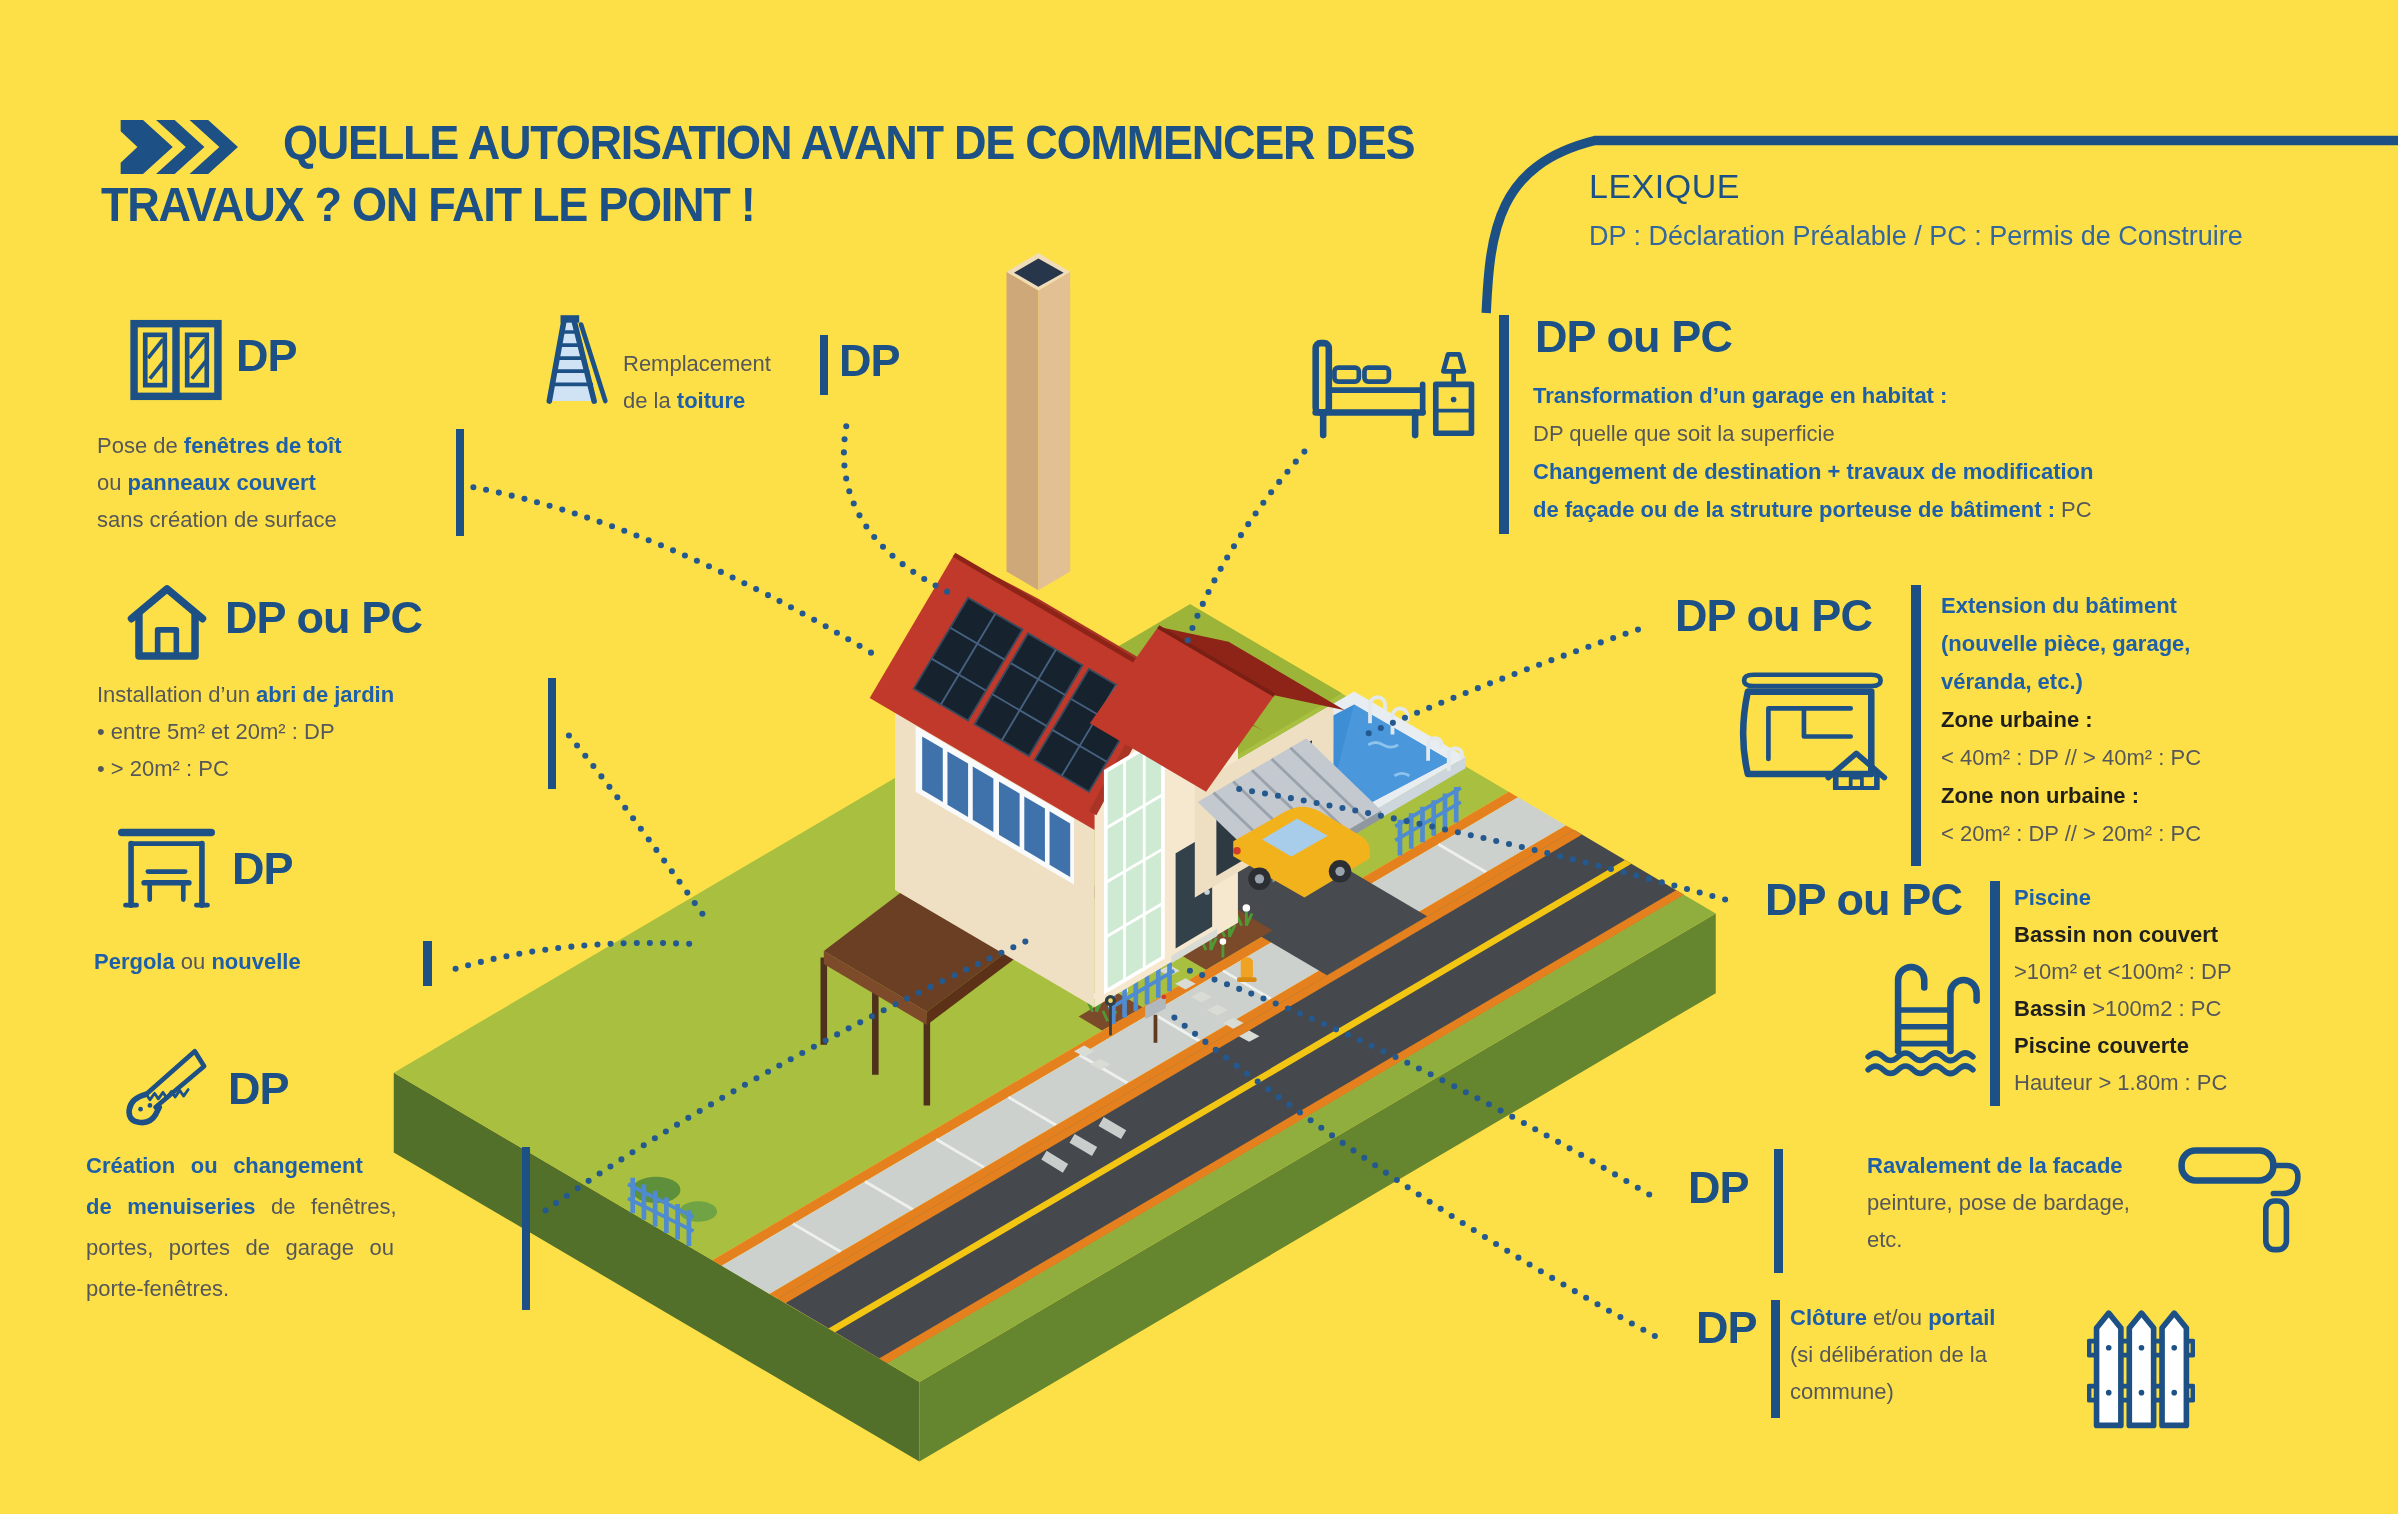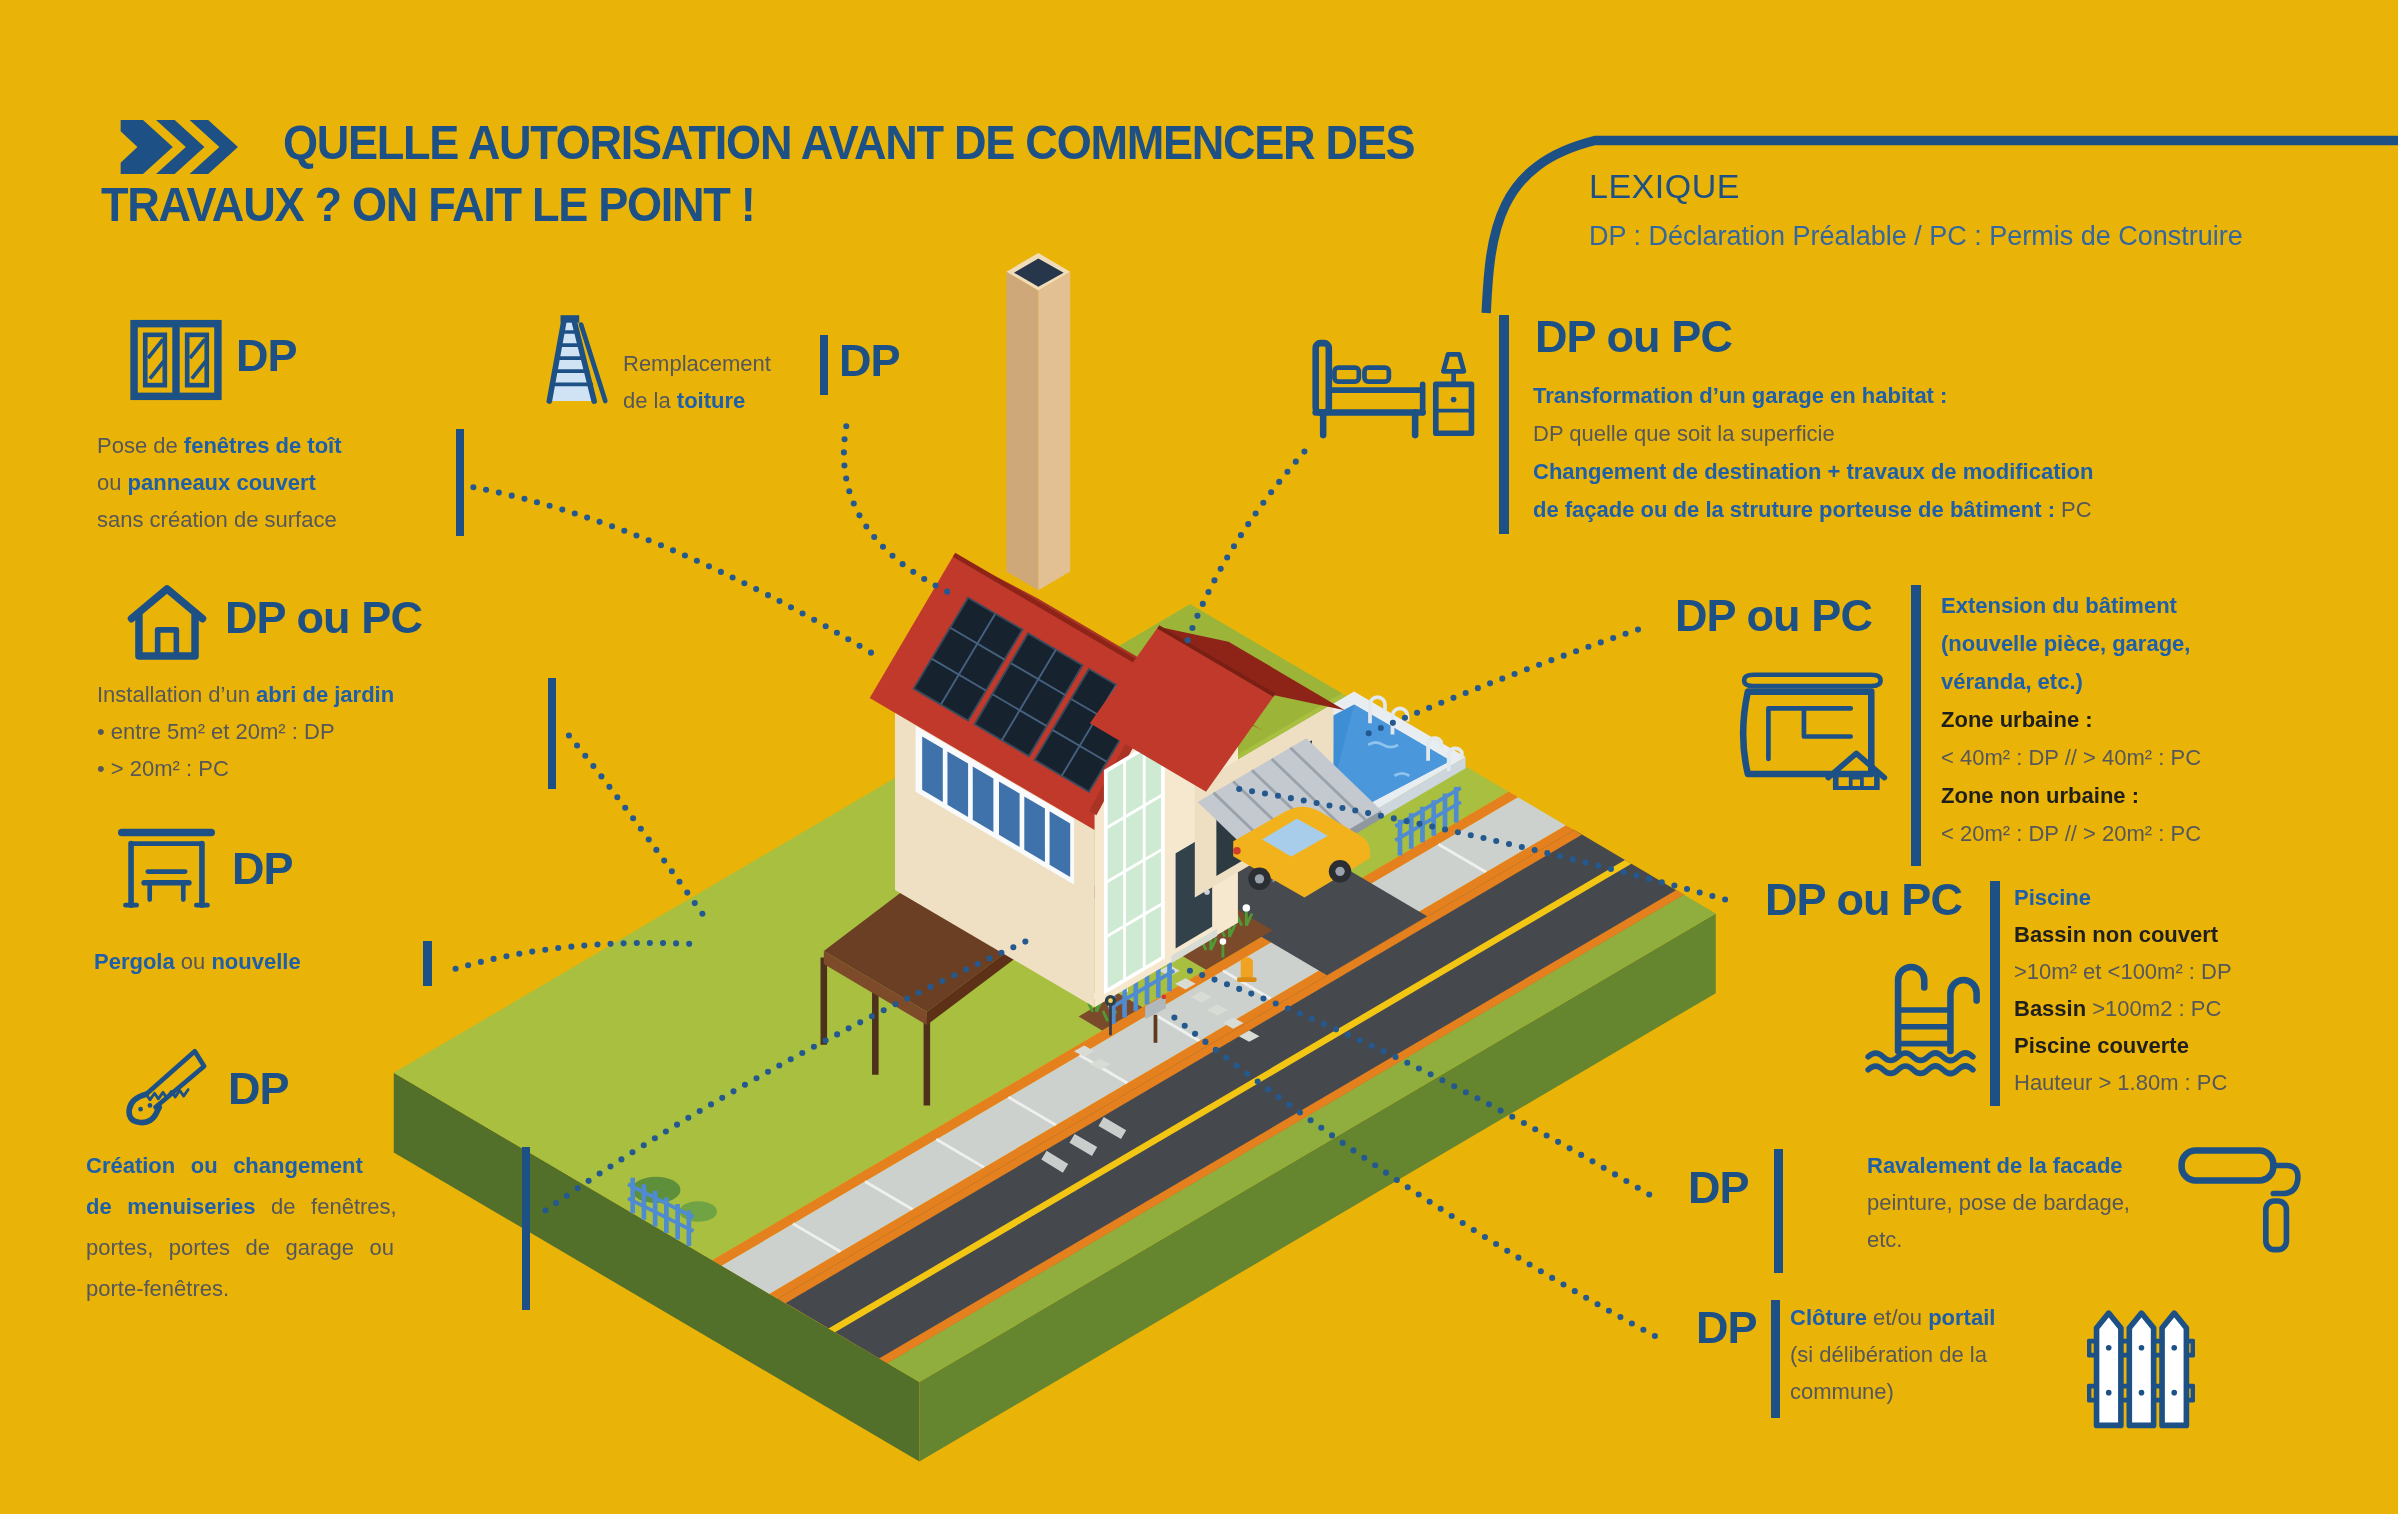--- a/index.html
+++ b/index.html
@@ -1,16 +1,16 @@
 <!DOCTYPE html>
 <html style="font-size:15px"><head>
 <meta charset="utf-8">
 <style>
   html,body{margin:0;padding:0;background:#fff;}
-  #canvas{position:relative;width:2399px;height:1515px;background:#eab308;
+  #canvas{position:relative;width:2399px;height:1515px;background:#fde047;
           font-family:"Liberation Sans",sans-serif;overflow:hidden;}
   .abs{position:absolute;}
   .title{color:#1d5186;font-weight:bold;font-size:49px;letter-spacing:-1.4px;
          transform:scaleX(.92);transform-origin:0 0;white-space:nowrap;}
   .permit{position:absolute;color:#1d5186;font-weight:bold;font-size:45px;
           letter-spacing:-0.9px;white-space:nowrap;}
   .lex-h{position:absolute;color:#1d5186;font-weight:normal;font-size:34px;letter-spacing:0.5px;}
   .lex-d{position:absolute;color:#33679e;font-size:27px;}
   .body{position:absolute;font-size:22px;line-height:37px;white-space:nowrap;}
   .lh41 .line{line-height:38px;}

